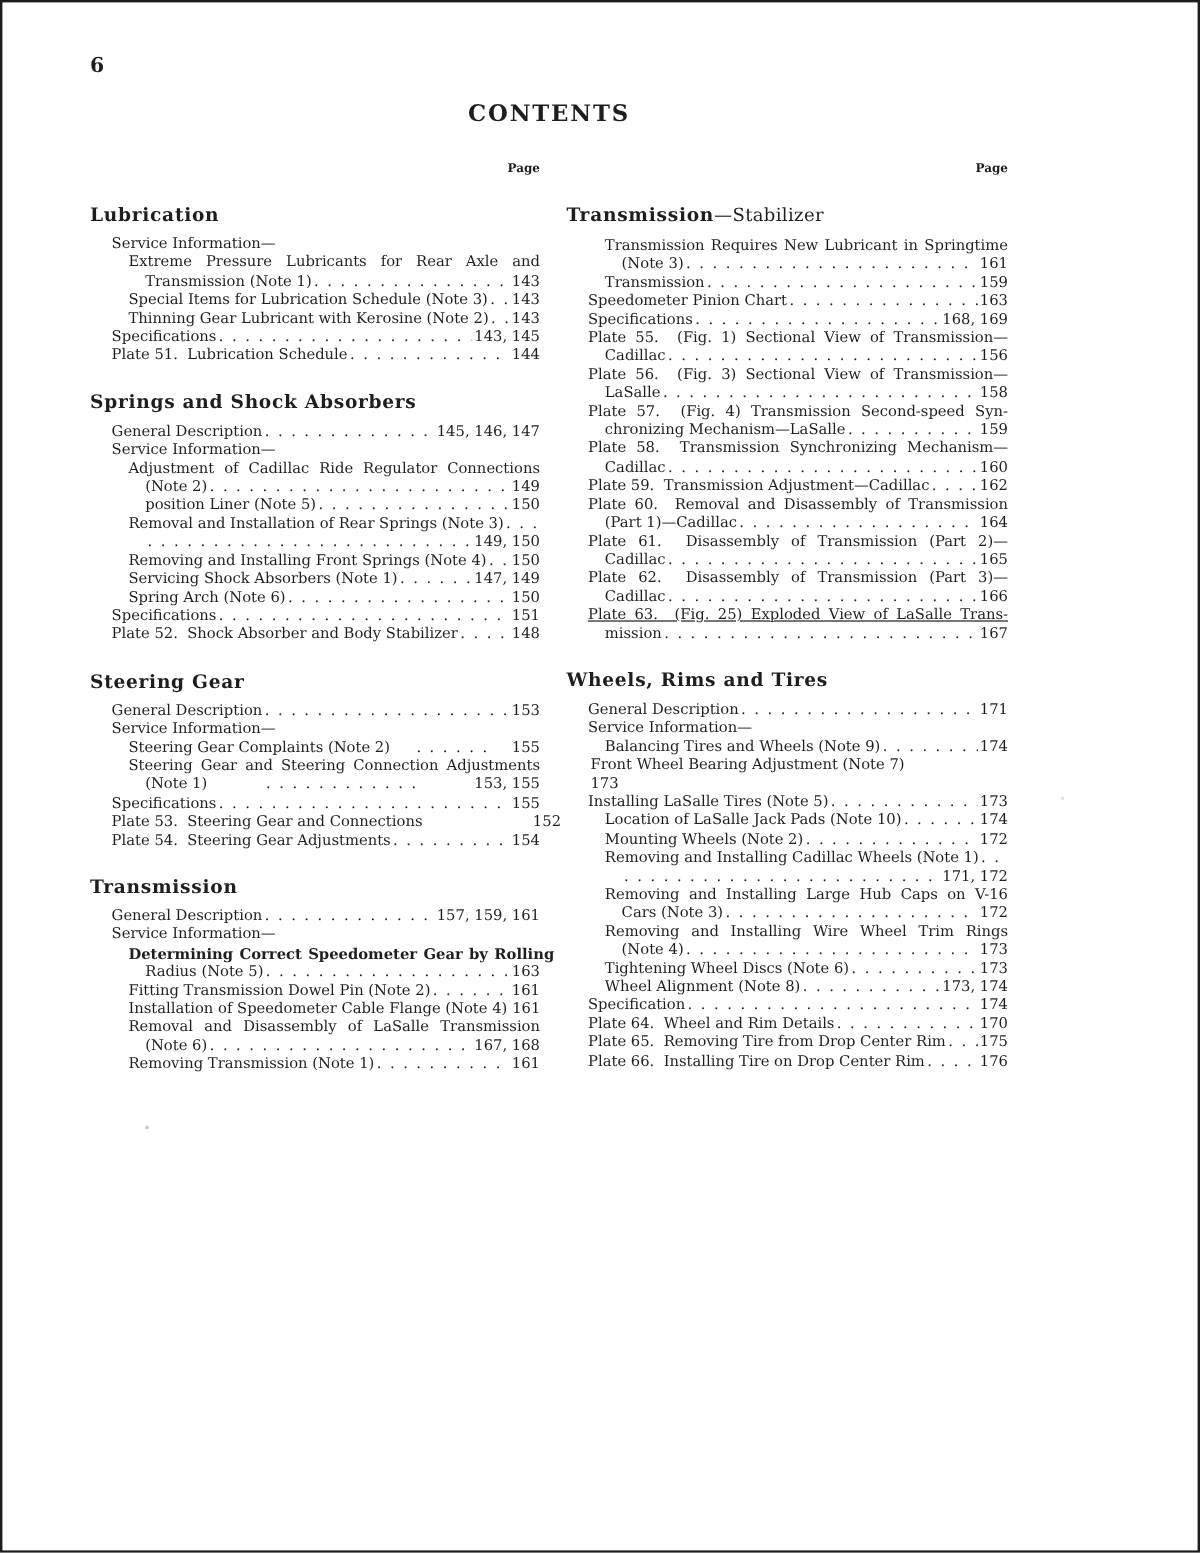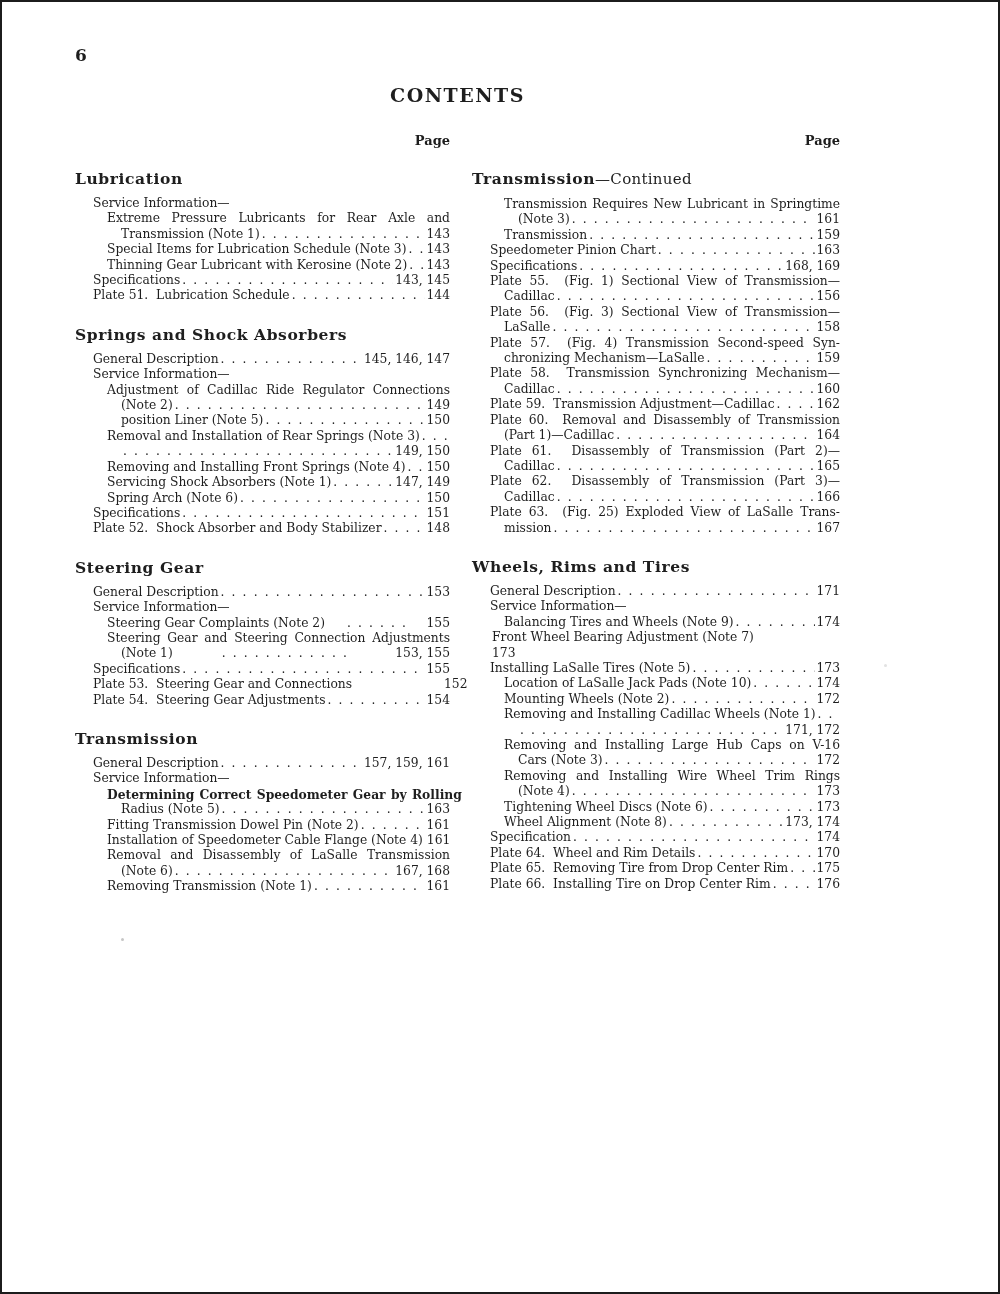--- a/index.html
+++ b/index.html
@@ -34,21 +34,21 @@
   .columns{
     display:flex;
     margin-top:27px;
   }
   .col{box-sizing:border-box;}
   .col-left{width:375px;margin-right:22px;}
   .col-right{width:368px;}
   .page-label{
     text-align:right;
     font-weight:700;
-    font-size:13px;
+    font-size:10px;
     line-height:15px;
     margin-bottom:1px;
   }
   .toc-section .sec-heading{
     font-size:15.5px;
     font-weight:700;
     letter-spacing:.6px;
     line-height:19px;
     margin:21px 0 8px 0;
   }
@@ -318,21 +318,21 @@
                 <span class="t">Removing Transmission (Note 1)</span>
                 <span class="leader"></span>
                 <span class="num">161</span>
               </div>
             </div>
           </div>
         </div>
       <div class="col col-right">
         <div class="page-label">Page</div>
       <div class="toc-section">
-            <div class="sec-heading"><span class="sec-heading-main">Transmission</span><span class="sec-heading-suffix">—Continued</span></div>
+            <div class="sec-heading"><span class="sec-heading-main">Transmission</span><span class="sec-heading-suffix">—Stabilizer</span></div>
             <div class="entry">
               <div class="line just" style="padding-left: 32px;"><span class="t">Transmission Requires New Lubricant in Springtime</span></div>
               <div class="line row" style="padding-left: 46px;">
                 <span class="t">(Note 3)</span>
                 <span class="leader"></span>
                 <span class="num">161</span>
               </div>
             </div>
             <div class="entry">
               <div class="line row" style="padding-left: 32px;">
@@ -412,21 +412,21 @@
             </div>
             <div class="entry">
               <div class="line just" style="padding-left: 18px;"><span class="t">Plate 62.&nbsp; Disassembly of Transmission (Part 3)—</span></div>
               <div class="line row" style="padding-left: 32px;">
                 <span class="t">Cadillac</span>
                 <span class="leader"></span>
                 <span class="num">166</span>
               </div>
             </div>
             <div class="entry">
-              <div class="line just" style="padding-left: 18px;"><span class="t">Plate 63.&nbsp; (Fig. 25) Exploded View of LaSalle Trans-</span></div>
+              <div class="line just" style="padding-left: 18px; text-decoration: underline;"><span class="t">Plate 63.&nbsp; (Fig. 25) Exploded View of LaSalle Trans-</span></div>
               <div class="line row" style="padding-left: 32px;">
                 <span class="t">mission</span>
                 <span class="leader"></span>
                 <span class="num">167</span>
               </div>
             </div>
           </div>
           <div class="toc-section">
             <div class="sec-heading"><span class="sec-heading-main">Wheels, Rims and Tires</span></div>
             <div class="entry">

